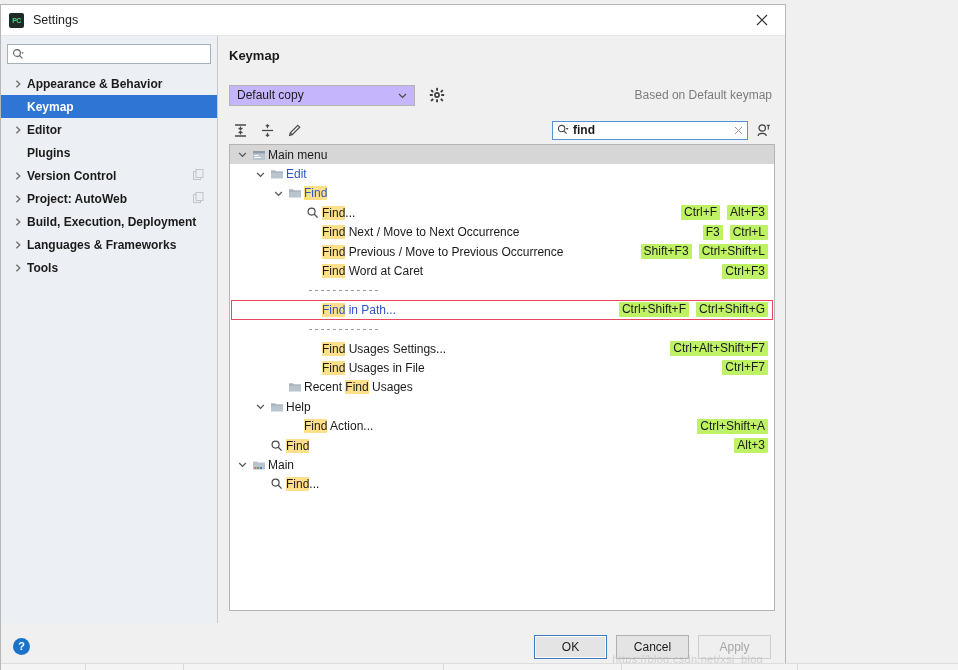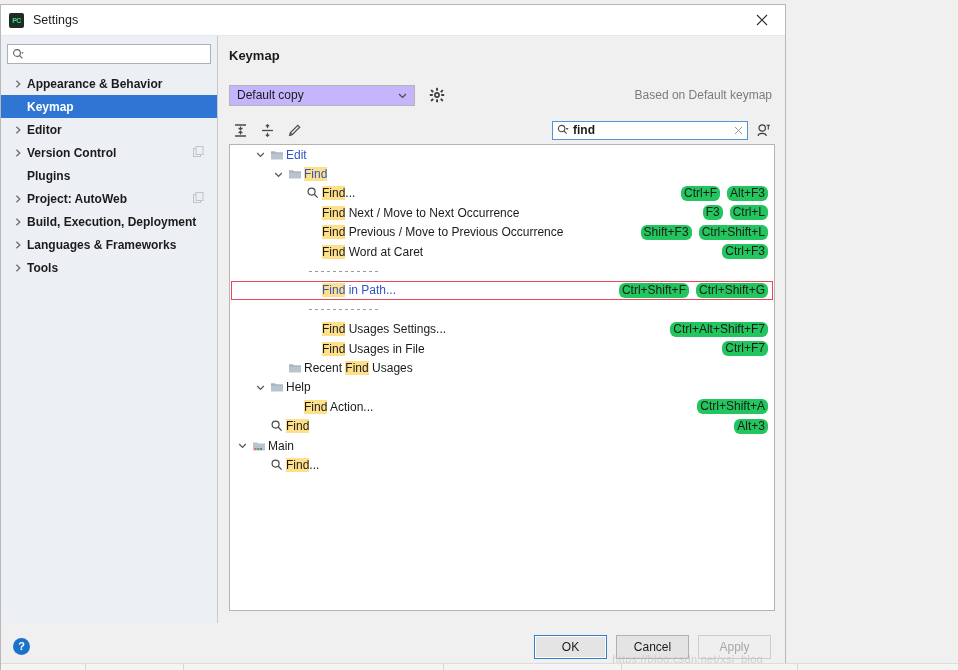--- a/index.html
+++ b/index.html
@@ -187,23 +187,23 @@
   .sep .dash{
     height:1px;width:70px;
     background-image:linear-gradient(to right,#9a9a9a 0 3px,transparent 3px 6px);
     background-size:6px 1px;background-repeat:repeat-x;
   }
   .keys{
     position:absolute;right:6px;top:0;height:19.4px;
     display:flex;align-items:center;gap:7px;
   }
   .key{
-    background:#22c55e;color:#1b1b1b;
+    background:#bef264;color:#1b1b1b;
     font-size:12px;padding:0px 3px;line-height:15px;
-    border-radius:6px;white-space:nowrap;
+    border-radius:1px;white-space:nowrap;
   }
 
   
   .footer{
     height:50px;min-height:50px;
     background:#f0f0f0;
     display:flex;align-items:center;
     padding:0 14px 0 12px;
     position:relative;
   }
@@ -282,34 +282,34 @@
           </div>
           <div class="lrow">
             <span class="arrow">
               <svg width="10" height="10" viewBox="0 0 10 10">
                 <path d="M3.4 1.8 L6.8 5 L3.4 8.2" fill="none" stroke="#6d6d6d" stroke-width="1.3"></path>
               </svg>
             </span>
             <span class="lbl">Editor</span>
           </div>
           <div class="lrow">
+            <span class="arrow"></span>
+            <span class="lbl">Plugins</span>
+          </div>
+          <div class="lrow">
             <span class="arrow">
               <svg width="10" height="10" viewBox="0 0 10 10">
                 <path d="M3.4 1.8 L6.8 5 L3.4 8.2" fill="none" stroke="#6d6d6d" stroke-width="1.3"></path>
               </svg>
             </span>
             <span class="lbl">Version Control</span>
             <span class="side-ic"><svg width="11" height="11" viewBox="0 0 11 11">
                 <rect x="0.5" y="2.5" width="7" height="8" fill="none" stroke="#9aa3ab" stroke-width="1"></rect>
                 <rect x="3" y="0.5" width="7" height="8" fill="#eceff3" stroke="#9aa3ab" stroke-width="1"></rect>
               </svg></span>
-          </div>
-          <div class="lrow">
-            <span class="arrow"></span>
-            <span class="lbl">Plugins</span>
           </div>
           <div class="lrow">
             <span class="arrow">
               <svg width="10" height="10" viewBox="0 0 10 10">
                 <path d="M3.4 1.8 L6.8 5 L3.4 8.2" fill="none" stroke="#6d6d6d" stroke-width="1.3"></path>
               </svg>
             </span>
             <span class="lbl">Project: AutoWeb</span>
             <span class="side-ic"><svg width="11" height="11" viewBox="0 0 11 11">
                 <rect x="0.5" y="2.5" width="7" height="8" fill="none" stroke="#9aa3ab" stroke-width="1"></rect>
@@ -417,20 +417,37 @@
           <svg width="17" height="17" viewBox="0 0 17 17">
             <circle cx="7.2" cy="6" r="3.2" fill="none" stroke="#3c3c3c" stroke-width="1.2"></circle>
             <path d="M3.2 14 C3.2 10.6 11.2 10.6 11.2 14" fill="none" stroke="#3c3c3c" stroke-width="1.2"></path>
             <path d="M11.6 3.2 L15 3.2 M13.3 3.2 L13.3 7.6" stroke="#3c3c3c" stroke-width="1.1"></path>
           </svg>
         </span>
       </div>
 
       <div class="tree-box">
         <div id="tree-rows">
+            <div class="trow selected">
+              <span style="width: 5px; flex: 0 0 auto;"></span>
+              <span class="twist">
+                <svg width="11" height="11" viewBox="0 0 11 11">
+                  <path d="M2.2 4 L5.5 7.4 L8.8 4" fill="none" stroke="#5a5a5a" stroke-width="1.3"></path>
+                </svg>
+              </span>
+              <span class="ticon">
+                <svg width="14" height="14" viewBox="0 0 14 14">
+                  <rect x="1" y="3" width="12" height="9" fill="#b9c4cf"></rect>
+                  <rect x="1" y="3" width="12" height="2.4" fill="#8d9aa8"></rect>
+                  <rect x="2.4" y="7" width="4.2" height="1" fill="#fff"></rect>
+                  <rect x="2.4" y="9" width="6.4" height="1" fill="#fff"></rect>
+                </svg>
+              </span>
+              <span class="tlabel"><span>Main menu</span></span>
+            </div>
             <div class="trow">
               <span style="width: 23px; flex: 0 0 auto;"></span>
               <span class="twist">
                 <svg width="11" height="11" viewBox="0 0 11 11">
                   <path d="M2.2 4 L5.5 7.4 L8.8 4" fill="none" stroke="#5a5a5a" stroke-width="1.3"></path>
                 </svg>
               </span>
               <span class="ticon">
                 <svg width="14" height="14" viewBox="0 0 14 14">
                   <path d="M1 3.4 h4 l1.1 1.2 h6.9 v7 h-12 z" fill="#b9c4cf"></path>

